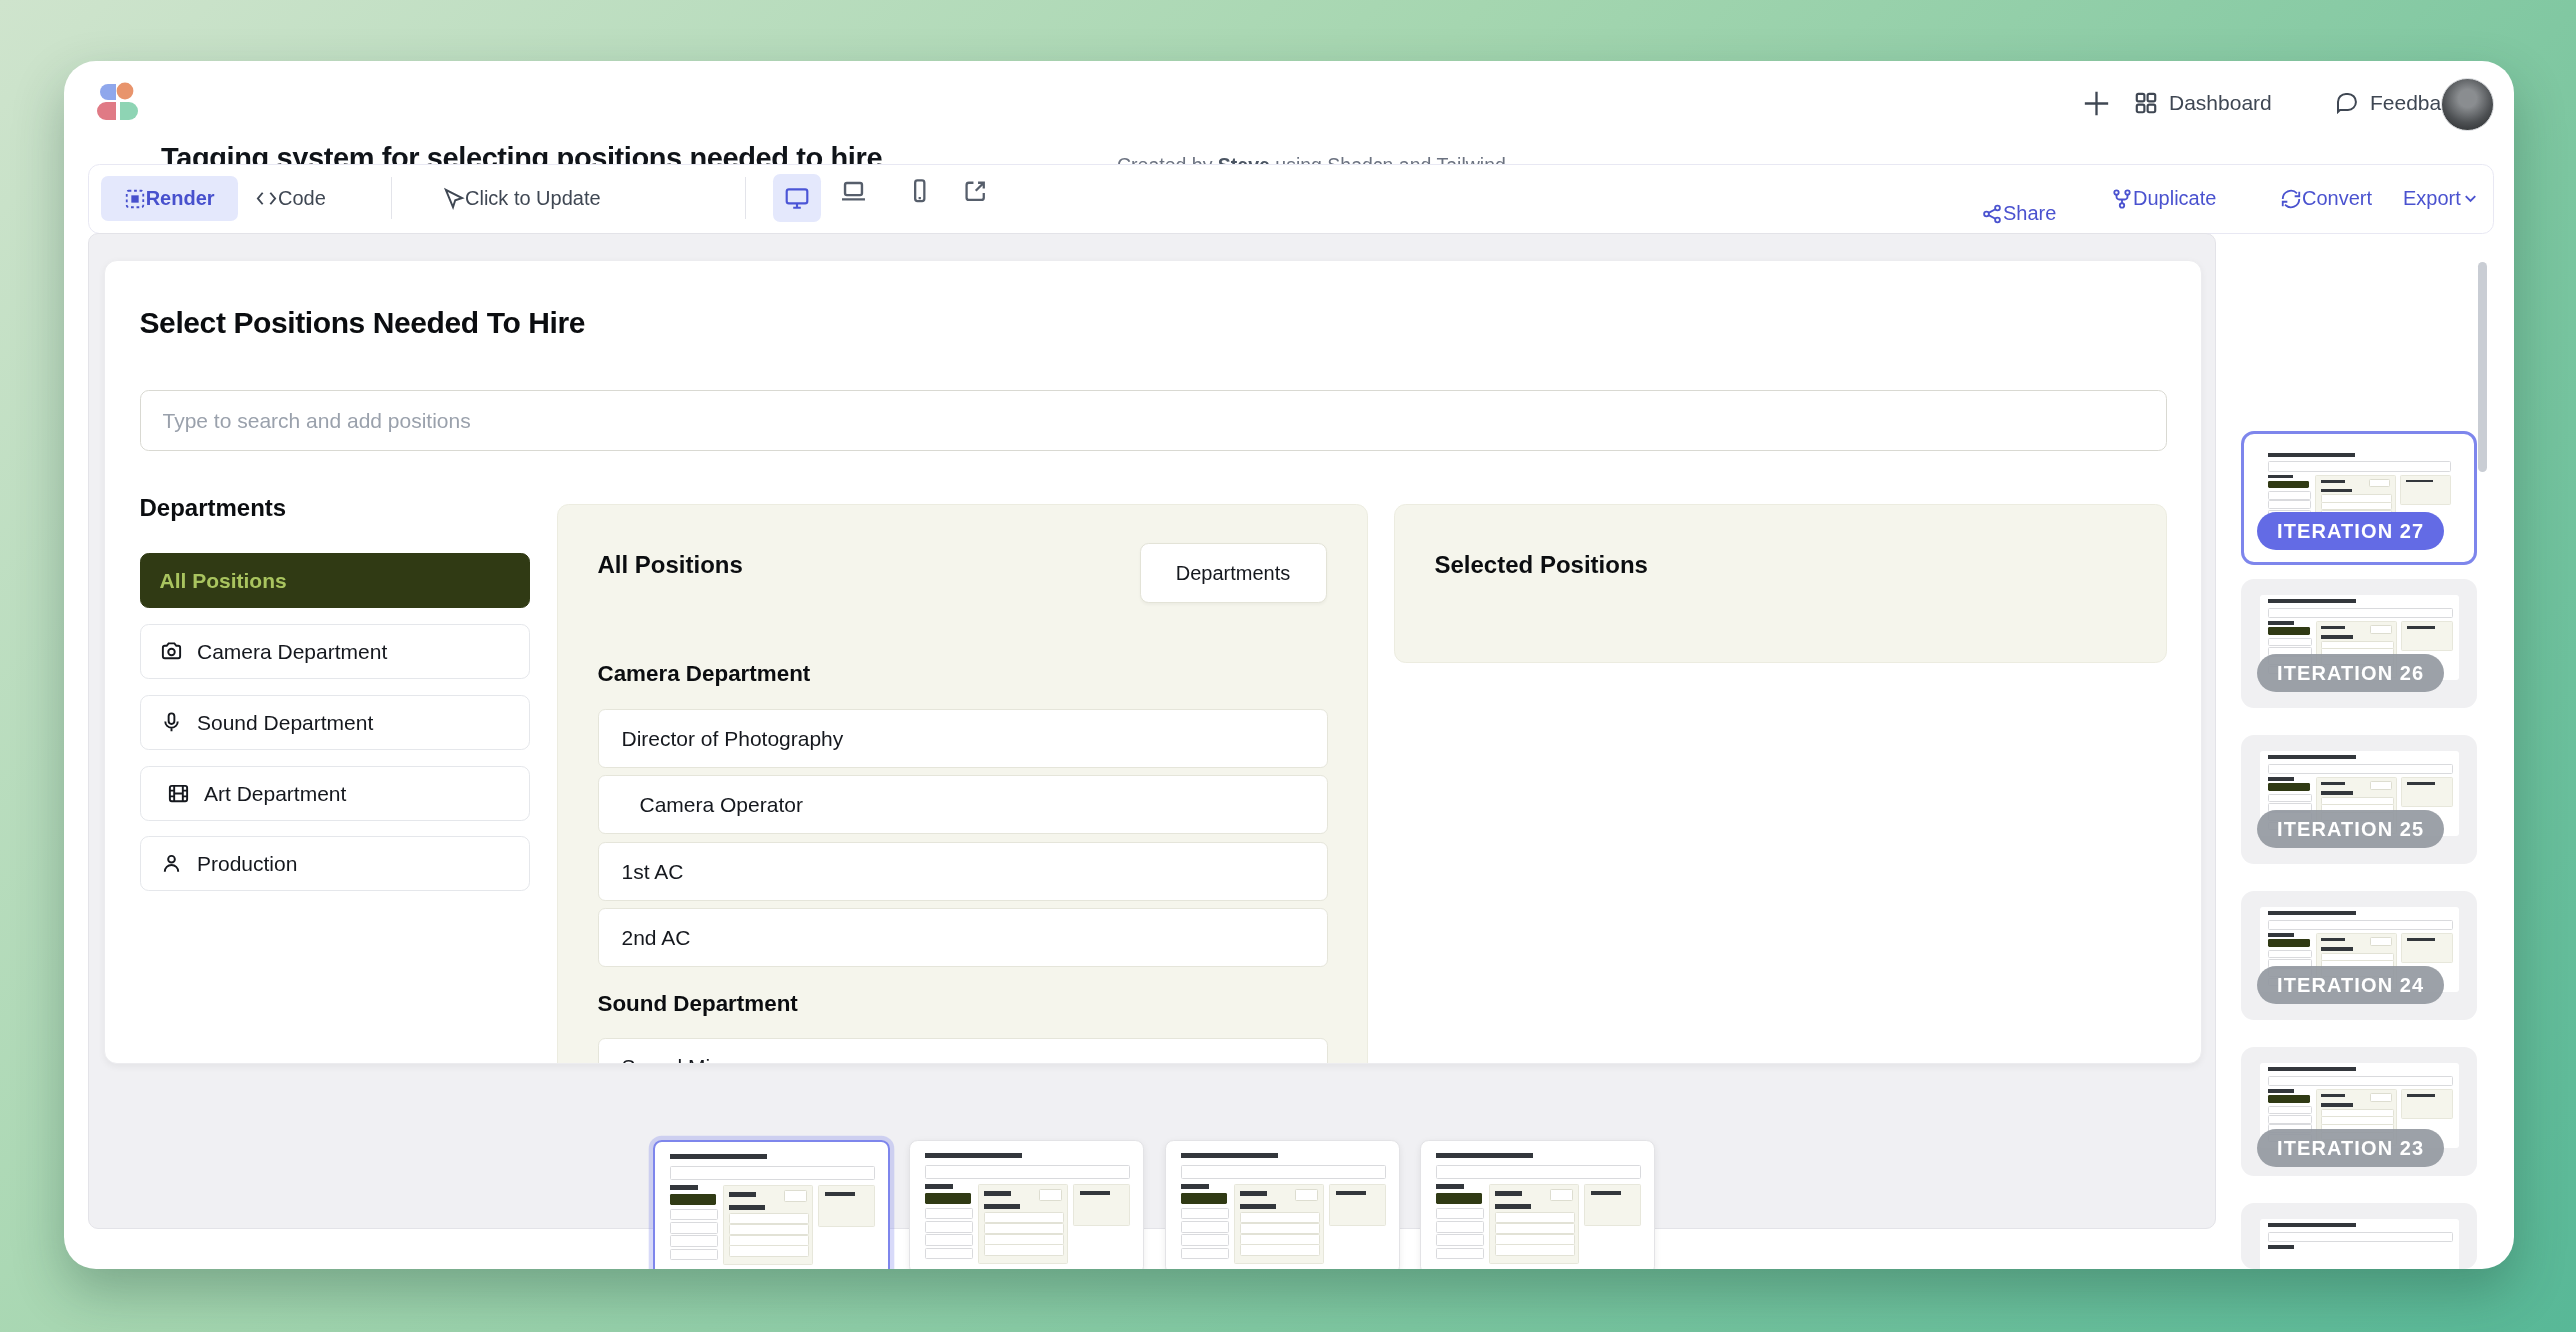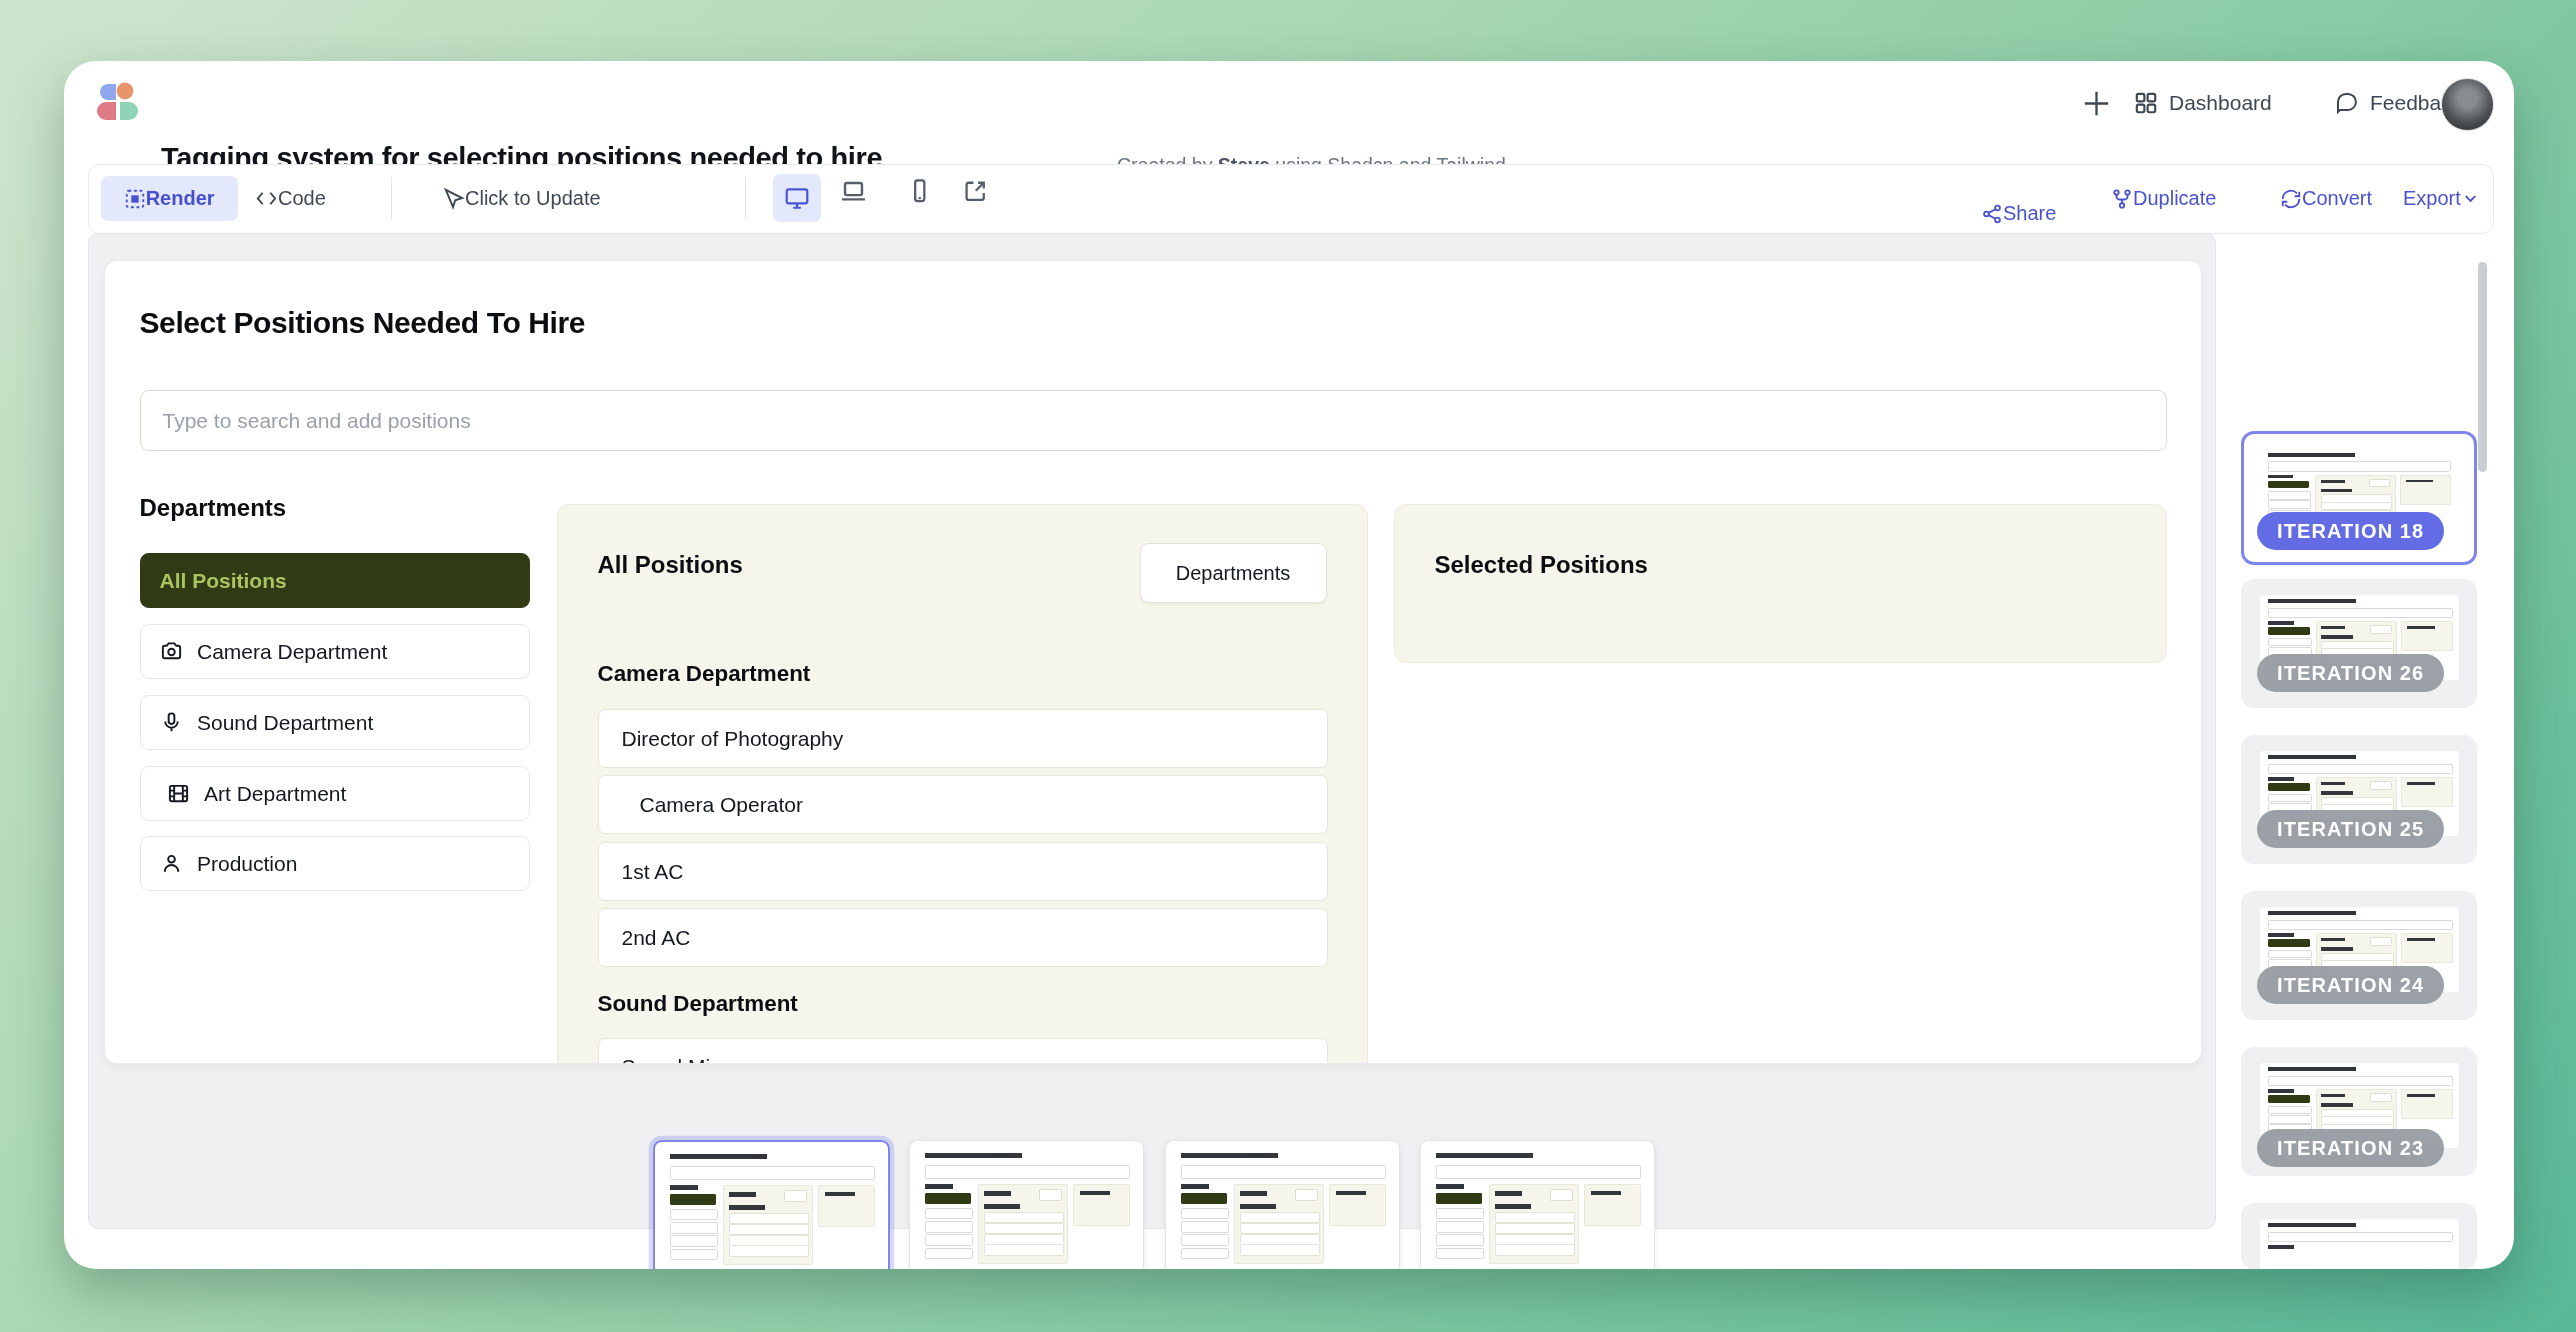--- a/index.html
+++ b/index.html
@@ -389,21 +389,21 @@
           <i class="m-gh"></i>
           <i class="m-w1"></i>
           <i class="m-w2"></i>
           <i class="m-w3"></i>
           <i class="m-w4"></i>
         </i>
         <i class="m-right">
           <i class="m-rh"></i>
         </i>
       </div>
-    <div class="abs iter-pill indigo" style="left:13px;top:78px;">ITERATION 18</div>
+    <div class="abs iter-pill indigo" style="left:13px;top:78px;">ITERATION 27</div>
   </div>
 
   <div class="abs iter-card" style="top:518px;height:129px;">
     <div class="mini" style="left:19px;top:16px;width:199px;height:85px;">
         <i class="m-title"></i>
         <i class="m-input"></i>
         <i class="m-lh"></i>
         <i class="m-pill"></i>
         <i class="m-r1"></i>
         <i class="m-r2"></i>

